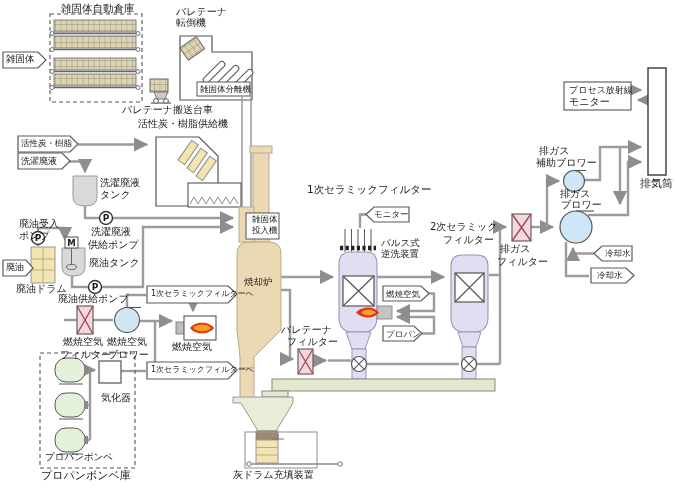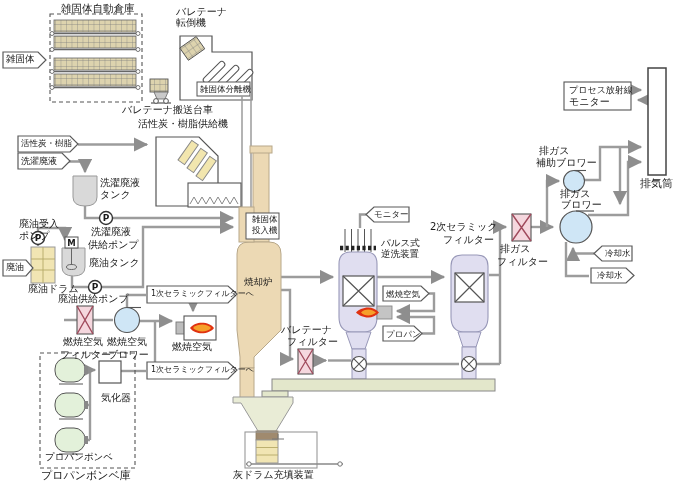--- a/index.html
+++ b/index.html
@@ -264,36 +264,37 @@
 <div class="lb" style="left:138px;top:118px">活性炭・樹脂供給機</div>
 <div class="lb" style="left:21px;top:139px;font-size:8.5px">活性炭・樹脂</div>
 <div class="lb" style="left:21px;top:156px;font-size:9px">洗濯廃液</div>
 <div class="lb" style="left:100px;top:177px">洗濯廃液</div>
 <div class="lb" style="left:100px;top:189px">タンク</div>
 <div class="lb" style="left:19px;top:218px">廃油受入</div>
 <div class="lb" style="left:19px;top:230px">ポンプ</div>
 <div class="lb" style="left:91px;top:226px">洗濯廃液</div>
 <div class="lb" style="left:88px;top:239px">供給ポンプ</div>
 <div class="lb" style="left:6px;top:262px;font-size:9px">廃油</div>
-<div class="lb" style="left:28px;top:283px">廃油ドラム</div>
+<div class="lb" style="left:16px;top:283px">廃油ドラム</div>
 <div class="lb" style="left:89px;top:257px">廃油タンク</div>
 <div class="lb" style="left:58px;top:293px">廃油供給ポンプ</div>
 <div class="lb" style="left:63px;top:336px">燃焼空気</div>
 <div class="lb" style="left:60px;top:349px">フィルター</div>
 <div class="lb" style="left:107px;top:336px">燃焼空気</div>
 <div class="lb" style="left:108px;top:349px">ブロワー</div>
 <div class="lb" style="left:172px;top:341px">燃焼空気</div>
 <div class="lb" style="left:151px;top:290px;font-size:8px">1次セラミックフィルターへ</div>
 <div class="lb" style="left:151px;top:366px;font-size:8px">1次セラミックフィルターへ</div>
 <div class="lb" style="left:101px;top:392px">気化器</div>
 <div class="lb" style="left:45px;top:452px;font-size:9.5px">プロパンボンベ</div>
 <div class="lb" style="left:41px;top:470px;font-size:11px">プロパンボンベ庫</div>
 <div class="lb" style="left:244px;top:277px;font-size:9.5px">焼却炉</div>
 <div class="lb" style="left:252px;top:215px;font-size:8.5px">雑固体</div>
 <div class="lb" style="left:252px;top:226px;font-size:8.5px">投入機</div>
+<div class="lb" style="left:307px;top:184px;font-size:10.5px">1次セラミックフィルター</div>
 <div class="lb" style="left:374px;top:209.5px;font-size:8.5px">モニター</div>
 <div class="lb" style="left:381px;top:238px;font-size:9.5px">パルス式</div>
 <div class="lb" style="left:381px;top:249px;font-size:9.5px">逆洗装置</div>
 <div class="lb" style="left:430px;top:221px">2次セラミック</div>
 <div class="lb" style="left:443px;top:234px">フィルター</div>
 <div class="lb" style="left:386px;top:289.5px;font-size:8.5px">燃焼空気</div>
 <div class="lb" style="left:386px;top:329.5px;font-size:8.5px">プロパン</div>
 <div class="lb" style="left:281px;top:324px">バレテーナ</div>
 <div class="lb" style="left:287px;top:336px">フィルター</div>
 <div class="lb" style="left:233px;top:469px;font-size:10px">灰ドラム充填装置</div>

